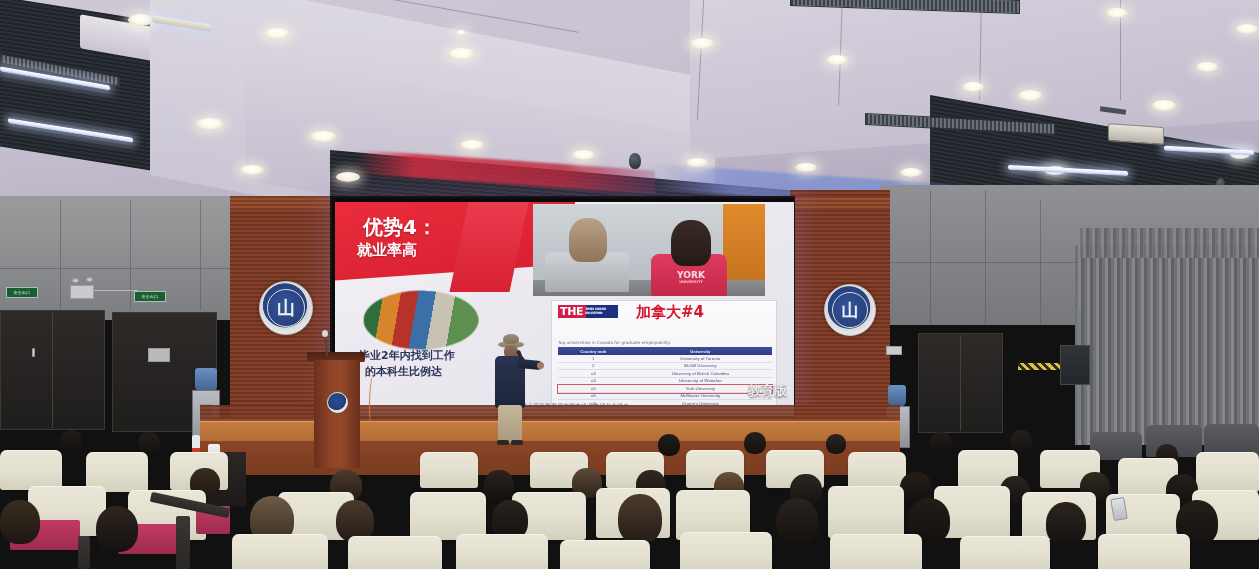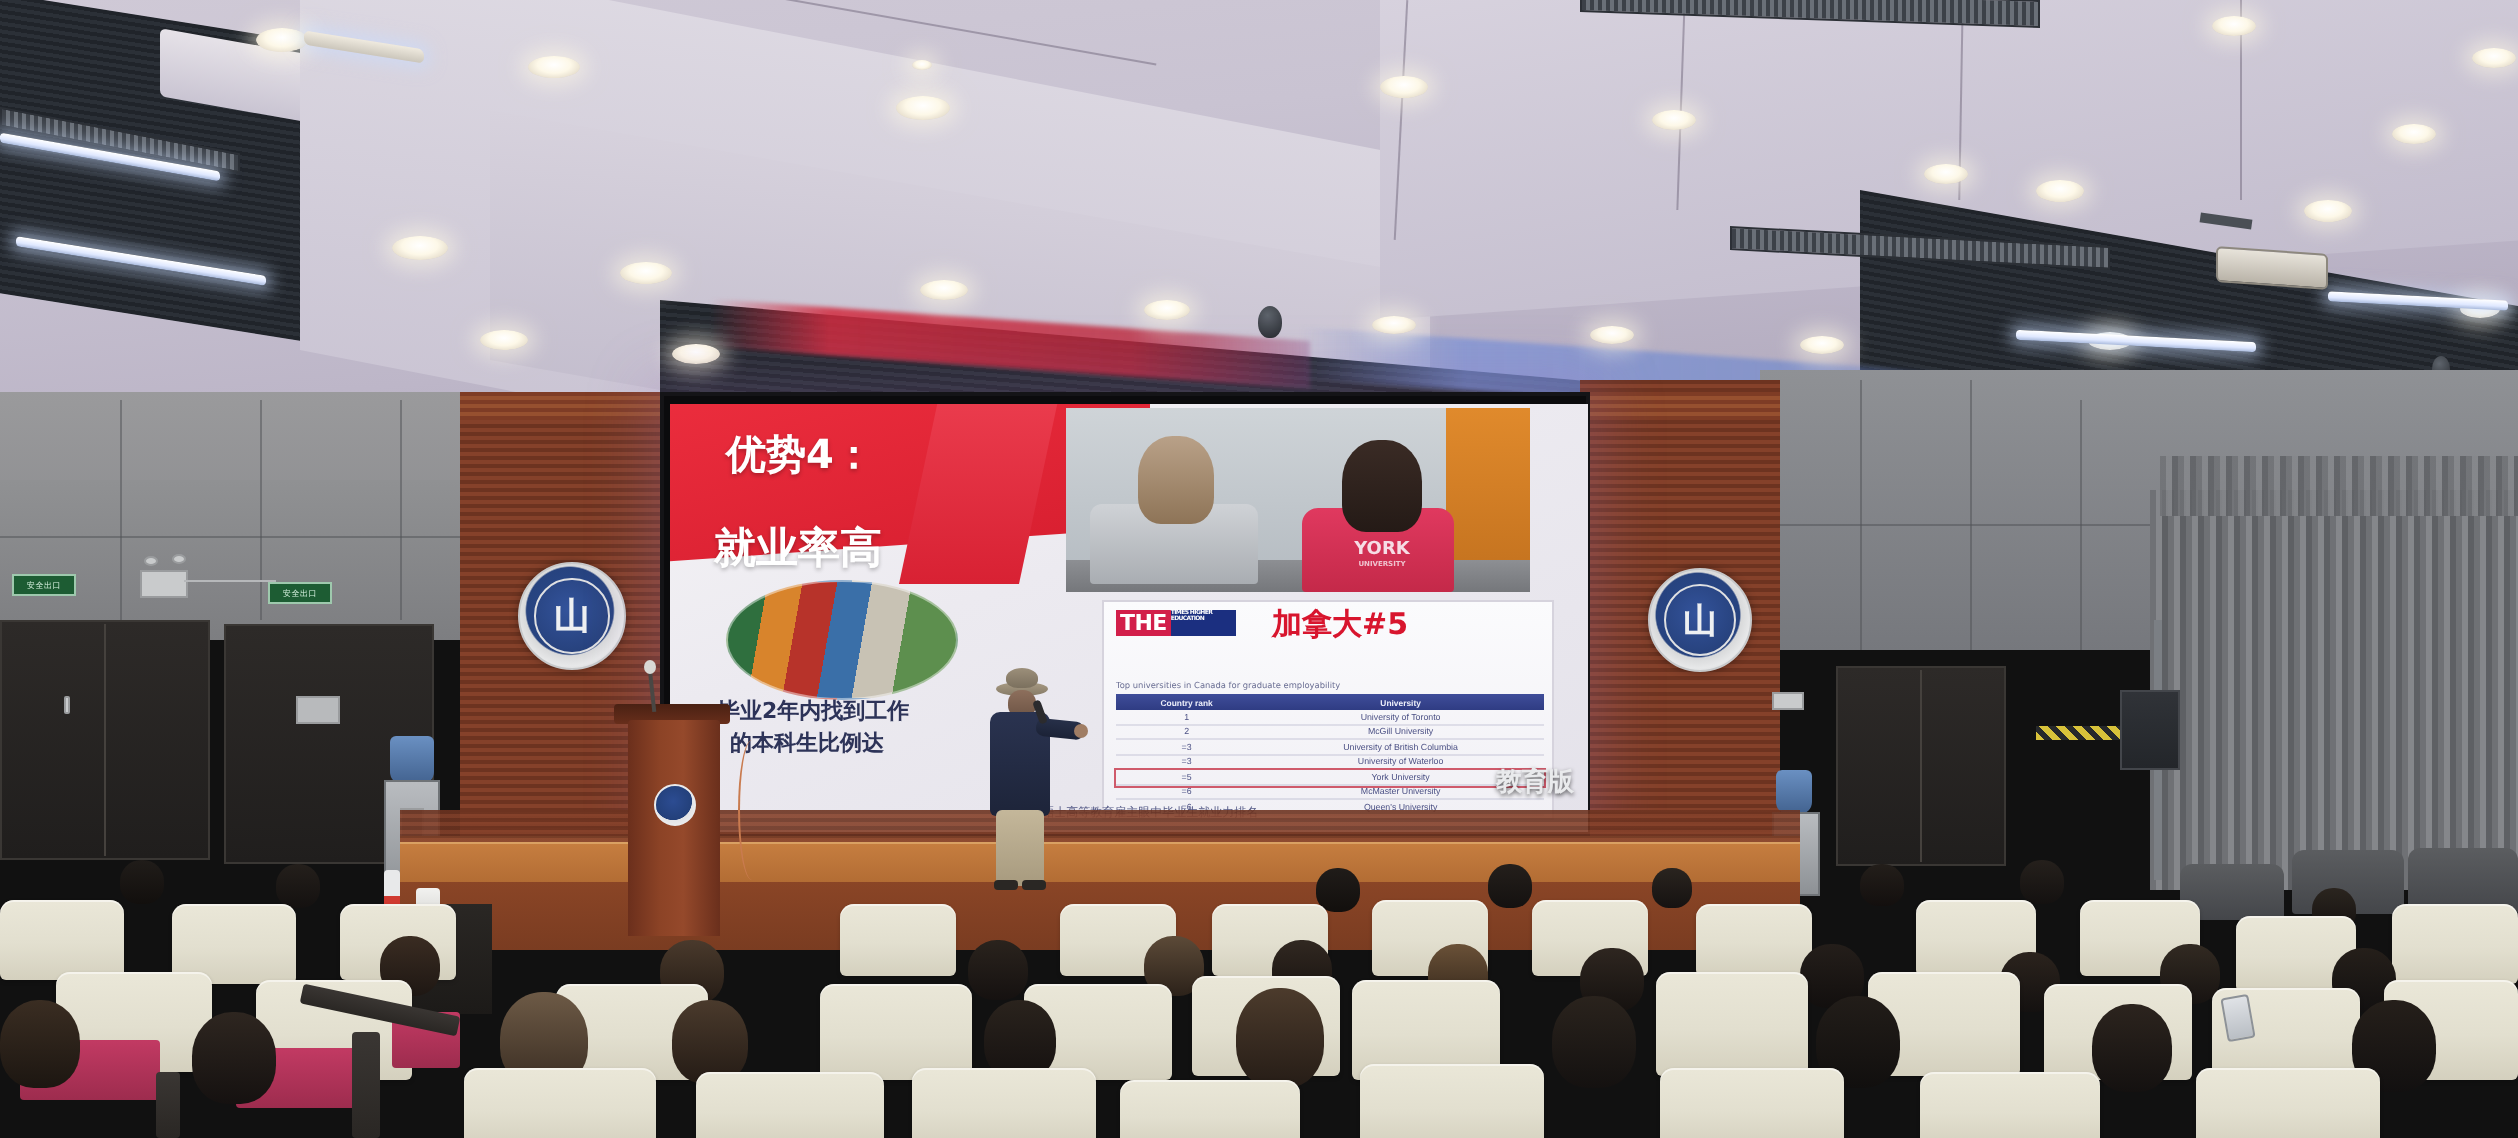--- a/index.html
+++ b/index.html
@@ -234,21 +234,21 @@
   .card {
     position: absolute;
     background: linear-gradient(180deg,#fbfbfd,#f1f0f5);
     border: 1px solid #d6d3dd;
     overflow: hidden;
   }
   .the-logo {
     position: absolute;
     background: linear-gradient(90deg,#d21f4a 0 46%, #1b2f80 46% 100%);
     color: #ffffff; font-weight: bold;
-    display: flex; align-items: flex-start;
+    display: flex; align-items: center;
     font-family: "DejaVu Sans", sans-serif;
     letter-spacing: -.3px;
   }
   .card-cn-title {
     position: absolute; color: #d8152e; font-weight: bold;
     font-family: "DejaVu Sans", sans-serif; white-space: nowrap;
   }
   .card-head {
     position: absolute; color: #3b3f6e; font-weight: bold; line-height: 1.2;
     font-family: "DejaVu Sans", sans-serif;
@@ -502,21 +502,21 @@
   <div class="back-chair" style="left:1090px; top:432px; width:52px; height:28px;"></div>
 
   <div class="screen-frame" style="left:330px; top:196px; width:465px; height:222px;">
 
     <div class="slide" style="left:3px; top:4px; width:459px; height:214px;">
 
       <div class="slide-red-band" style="left:-20px; top:-16px; width:260px; height:96px;"></div>
       <div class="slide-red-band" style="left:140px; top:-30px; width:60px; height:120px; background:linear-gradient(180deg,#f04455,#d82133); transform:skewX(-12deg);"></div>
 
       <div class="slide-title" style="left:28px; top:14px; font-size:20px;">优势4：</div>
-      <div class="slide-title" style="left:22px; top:40px; font-size:21px;margin-top:21px;">就业率高</div>
+      <div class="slide-title" style="left:22px; top:40px; font-size:15px;">就业率高</div>
 
       <div class="slide-photo" style="left:198px; top:2px; width:232px; height:92px;">
         <div class="ph-orange" style="left:190px; top:0px; width:42px; height:96px;"></div>
         <div class="ph-desk" style="left:0px; top:76px; width:232px; height:20px;"></div>
         <div class="ph-cardigan" style="left:12px; top:48px; width:84px; height:40px;"></div>
         <div class="ph-girl-a" style="left:36px; top:14px; width:38px; height:44px;"></div>
         <div class="ph-hoodie" style="left:118px; top:50px; width:76px; height:42px;"></div>
         <div class="ph-girl-b" style="left:138px; top:16px; width:40px; height:46px;"></div>
         <div class="ph-hoodie-text" style="left:130px; top:66px; width:56px; font-size:9px;">YORK</div>
         <div class="ph-hoodie-text" style="left:130px; top:76px; width:56px; font-size:3.5px; opacity:.85;">UNIVERSITY</div>
@@ -530,21 +530,21 @@
       <div class="card" style="left:216px; top:98px; width:226px; height:110px;">
 
         <div class="the-logo" style="left:6px; top:4px; width:60px; height:13px; font-size:11px; padding-left:2px;">
           <span>THE</span>
           <span style="font-size:3px; line-height:1.1; margin-left:2px; display:inline-block;">
             <span>TIMES HIGHER</span><br>
             <span>EDUCATION</span>
           </span>
         </div>
 
-        <div class="card-cn-title" style="left:84px; top:2px; font-size:15px;">加拿大#5</div>
+        <div class="card-cn-title" style="left:84px; top:2px; font-size:15px;">加拿大#4</div>
 
         <div class="card-sub" style="left:6px; top:39px; font-size:4.2px; width:214px;">Top universities in Canada for graduate employability</div>
 
         <div class="tbl" style="left:6px; top:46px; width:214px;">
           <div class="tbl-head" style="height:8px; font-size:4.2px;">
             <div class="col-rank">Country rank</div>
             <div class="col-uni">University</div>
           </div>
           <div class="tbl-row" style="height:7.5px; font-size:4.4px;">
             <div class="col-rank">1</div>

